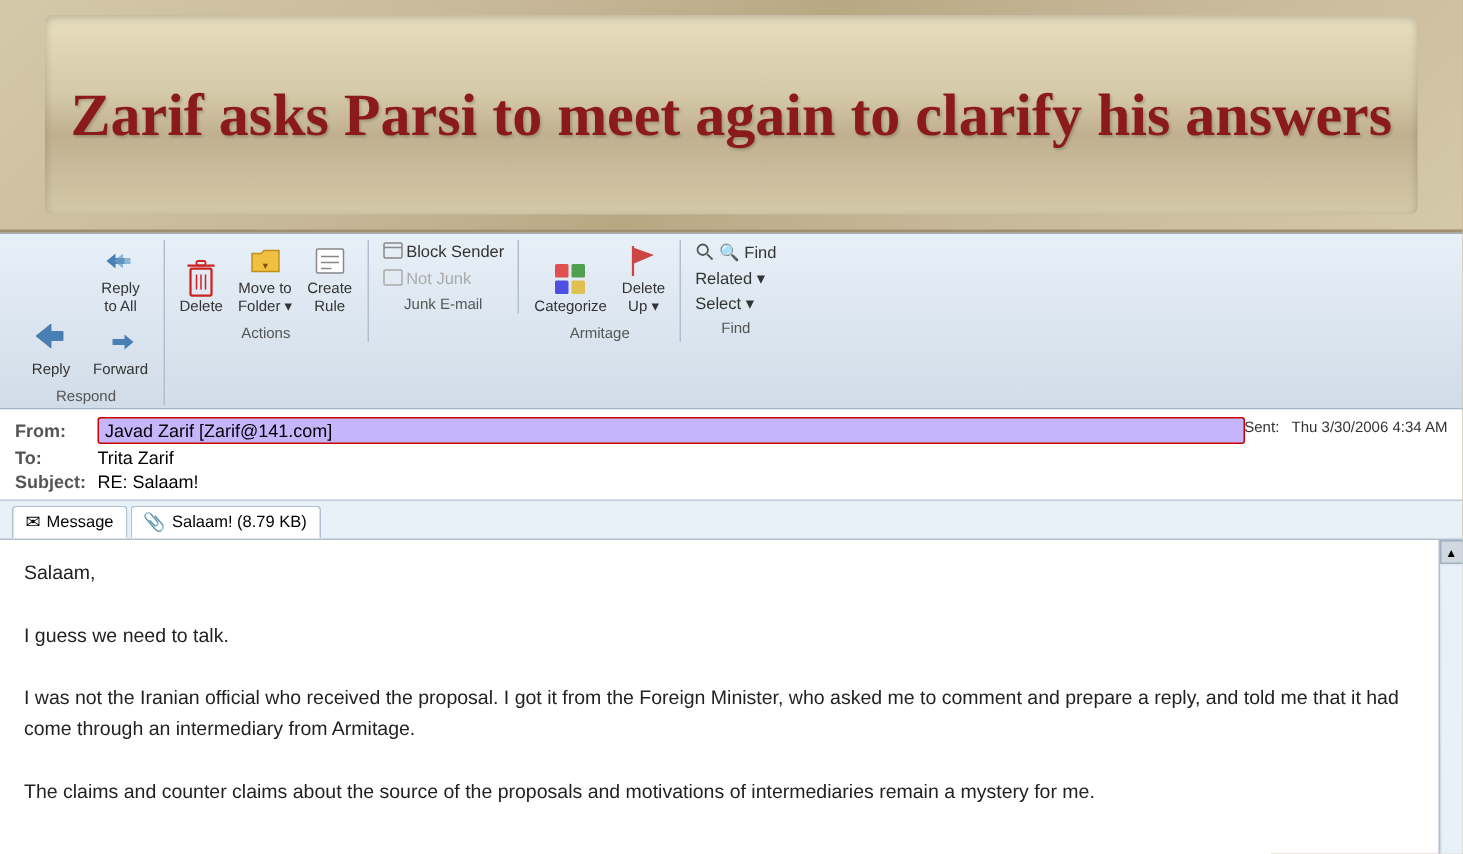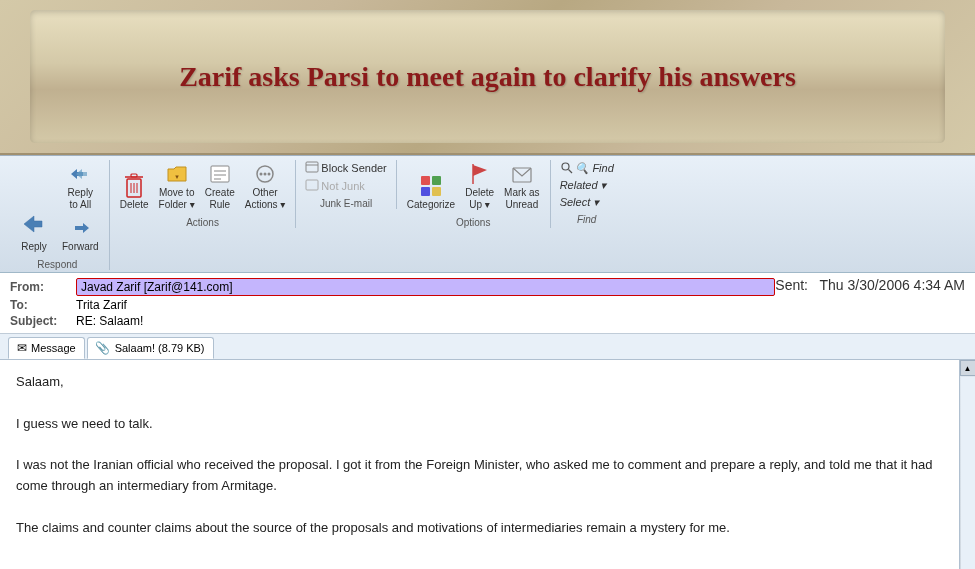--- a/index.html
+++ b/index.html
@@ -27,21 +27,21 @@
       content: '';
       position: absolute;
       top: 10px; left: 30px; right: 30px; bottom: 10px;
       background: linear-gradient(180deg, #e8dfc0 0%, #d4c9a8 40%, #c0b090 60%, #d4c9a8 100%);
       border-radius: 5px;
       box-shadow: inset 0 2px 6px rgba(0,0,0,0.2);
     }
     .banner-title {
       position: relative;
       z-index: 1;
-      font-size: 28px;
+      font-size: 40px;
       font-weight: bold;
       color: #8b1a1a;
       font-family: Georgia, serif;
       text-shadow: 1px 1px 2px rgba(0,0,0,0.2);
     }
 
     
     .email-client {
       width: 975px;
       height: 414px;
@@ -136,37 +136,37 @@
       padding: 4px 10px;
     }
     .email-header-row {
       display: flex;
       align-items: center;
       padding: 1px 0;
       font-size: 12px;
     }
     .email-header-label {
       color: #555;
-      width: 66px;
+      width: 55px;
       font-weight: bold;
       flex-shrink: 0;
     }
     .email-header-value {
       color: #000;
       flex: 1;
     }
     .email-header-value.highlight {
       background: #c4b5fd;
       border: 1px solid #cc0000;
       padding: 1px 4px;
       border-radius: 2px;
     }
     .email-header-sent {
       color: #333;
-      font-size: 14px;
+      font-size: 10px;
     }
     .email-header-top {
       display: flex;
       justify-content: space-between;
       align-items: flex-start;
     }
     .email-header-left { flex: 1; }
     .email-header-right { text-align: right; }
 
     
@@ -326,32 +326,20 @@
             <svg width="22" height="22" viewBox="0 0 22 22">
               <rect x="2" y="3" width="18" height="16" rx="1" fill="white" stroke="#888" stroke-width="1"></rect>
               <line x1="5" y1="8" x2="17" y2="8" stroke="#888" stroke-width="1"></line>
               <line x1="5" y1="12" x2="17" y2="12" stroke="#888" stroke-width="1"></line>
               <line x1="5" y1="16" x2="12" y2="16" stroke="#888" stroke-width="1"></line>
             </svg>
           </div>
           <div class="ribbon-label" style="white-space:pre-line;">Create
 Rule</div>
         </div>
-        <div class="ribbon-btn">
-          <div class="ribbon-icon">
-            <svg width="22" height="22" viewBox="0 0 22 22">
-              <circle cx="11" cy="11" r="8" fill="none" stroke="#888" stroke-width="1.5"></circle>
-              <circle cx="7" cy="11" r="1.5" fill="#888"></circle>
-              <circle cx="11" cy="11" r="1.5" fill="#888"></circle>
-              <circle cx="15" cy="11" r="1.5" fill="#888"></circle>
-            </svg>
-          </div>
-          <div class="ribbon-label" style="white-space:pre-line;">Other
-Actions ▾</div>
-        </div>
       </div>
       <div class="ribbon-group-label">Actions</div>
     </div>
 
     <div class="ribbon-group">
       <div class="ribbon-buttons">
         <div style="display:flex;flex-direction:column;gap:2px;align-items:flex-start;">
           <div class="ribbon-btn-small">
             <svg width="14" height="14" viewBox="0 0 14 14">
                 <rect x="1" y="1" width="12" height="10" rx="1" fill="none" stroke="#888" stroke-width="1"></rect>
@@ -386,35 +374,25 @@
         <div class="ribbon-btn">
           <div class="ribbon-icon">
             <svg width="22" height="24" viewBox="0 0 22 24">
               <line x1="4" y1="2" x2="4" y2="22" stroke="#cc4444" stroke-width="1.5"></line>
               <polygon points="4,3 18,8 4,14" fill="#cc4444"></polygon>
             </svg>
           </div>
           <div class="ribbon-label" style="white-space:pre-line;">Delete
 Up ▾</div>
         </div>
-        <div class="ribbon-btn">
-          <div class="ribbon-icon">
-            <svg width="22" height="22" viewBox="0 0 22 22">
-              <rect x="2" y="5" width="18" height="14" rx="1" fill="none" stroke="#888" stroke-width="1.2"></rect>
-              <polyline points="2,5 11,13 20,5" fill="none" stroke="#888" stroke-width="1.2"></polyline>
-            </svg>
-          </div>
-          <div class="ribbon-label" style="white-space:pre-line;">Mark as
-Unread</div>
-        </div>
-      </div>
-      <div class="ribbon-group-label">Options</div>
-    </div>
-
-    <div class="ribbon-group" style="border-right:none;font-style:italic;">
+      </div>
+      <div class="ribbon-group-label">Armitage</div>
+    </div>
+
+    <div class="ribbon-group" style="border-right:none;">
       <div class="ribbon-buttons">
         <div style="display:flex;flex-direction:column;gap:2px;align-items:flex-start;">
           <div class="ribbon-btn-small">
             <svg width="14" height="14" viewBox="0 0 14 14">
                 <circle cx="5.5" cy="5.5" r="3.5" fill="none" stroke="#555" stroke-width="1.2"></circle>
                 <line x1="8.5" y1="8.5" x2="12" y2="12" stroke="#555" stroke-width="1.2"></line>
               </svg>
             <span>🔍 Find</span>
           </div>
           <div class="ribbon-btn-small">

